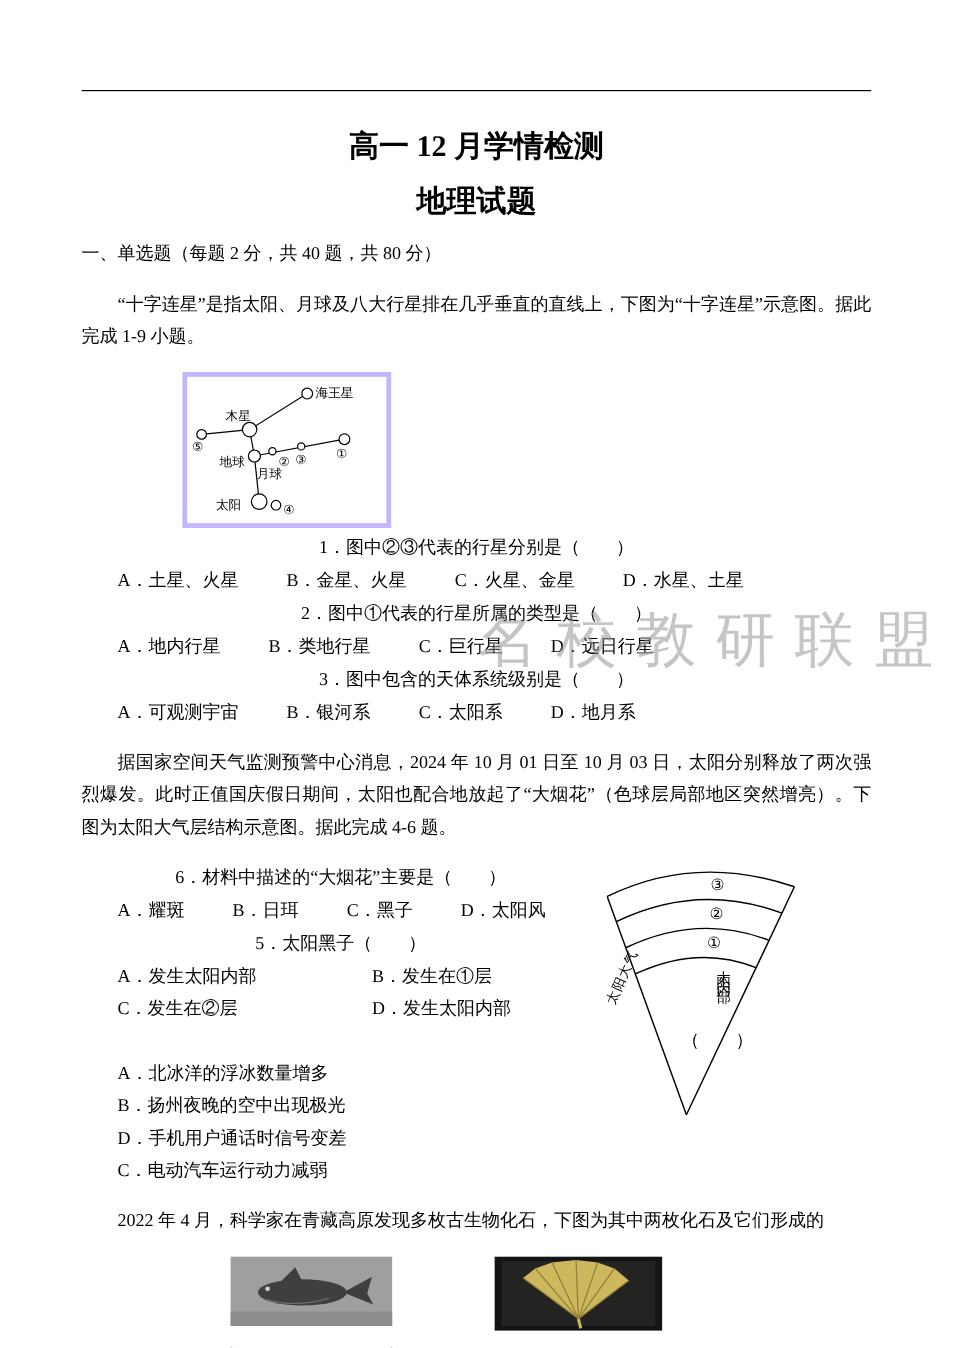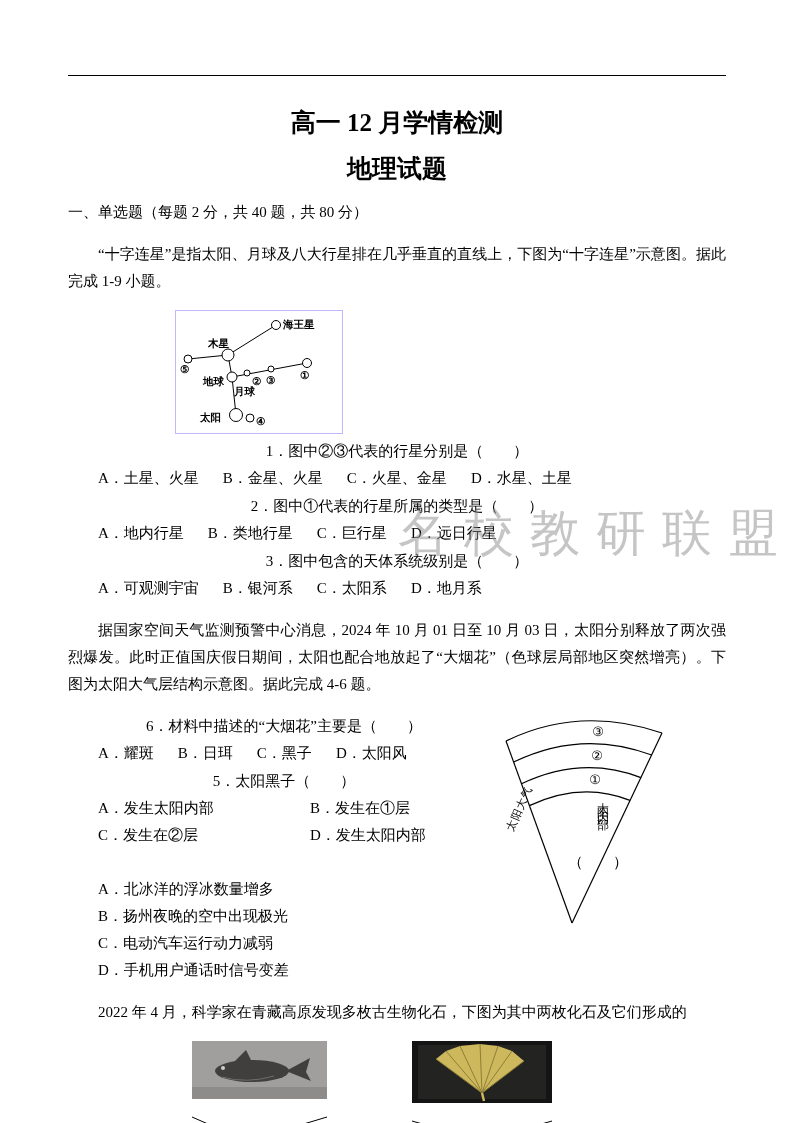--- a/index.html
+++ b/index.html
@@ -8,25 +8,25 @@
   .top-rule{position:absolute;left:68px;top:75px;width:658px;border-top:1.8px solid #000;}
   .watermark{position:absolute;left:0;top:500px;width:794px;text-align:right;
         font-size:50px;letter-spacing:16px;color:#8d8d8d;opacity:.5;z-index:9;pointer-events:none;}
   .content{position:absolute;left:68px;top:0;width:658px;padding-top:108px;
         font-size:15px;line-height:26px;}
   .title,.subtitle{text-align:center;font-size:25px;font-weight:bold;line-height:30px;}
   .subtitle{margin-top:16px;}
   .sec-heading{margin-top:15px;line-height:27px;}
   .para{text-align:justify;text-indent:2em;line-height:27px;}
   .q-stem{line-height:27px;margin-top:1px;text-align:center;}
-  .opts-row{display:flex;padding-left:30px;column-gap:24px;line-height:27px;}
+  .opts-row{display:flex;padding-left:30px;column-gap:40px;line-height:27px;}
   .opts-grid{display:grid;grid-template-columns:212px auto;padding-left:30px;line-height:27px;}
   .opt-line{padding-left:30px;line-height:27px;font-family:Liberation Serif, serif;}
   
-  .planet-fig{width:166px;height:122px;border:1px solid #c4b5fd;margin:3px 0 4px 107px;font-weight:bold;}
+  .planet-fig{width:166px;height:122px;border:4px solid #c4b5fd;margin:3px 0 4px 84px;}
   
   .sun-wrap{position:relative;margin-top:2px;}
   .left-col{width:432px;}
   .sun-fig{position:absolute;left:430px;top:-12px;width:172px;height:230px;}
   .sun-atm-label{position:absolute;left:-6px;top:90px;width:58px;font-size:11px;
         transform:rotate(-66deg);letter-spacing:1px;}
   .sun-int-label{position:absolute;left:92px;top:92px;font-size:12px;
         writing-mode:vertical-rl;letter-spacing:5px;}
   .q6-bracket{width:560px;text-align:right;line-height:27px;}
   
@@ -157,22 +157,22 @@
             <span>B．发生在①层</span>
             <span>C．发生在②层</span>
             <span>D．发生太阳内部</span>
           </div>
         </div>
 
         <div>
           <div class="q6-bracket">（　　）</div>
           <div class="opt-line">A．北冰洋的浮冰数量增多</div>
           <div class="opt-line">B．扬州夜晚的空中出现极光</div>
+          <div class="opt-line">D．手机用户通话时信号变差</div>
           <div class="opt-line">C．电动汽车运行动力减弱</div>
-          <div class="opt-line">D．手机用户通话时信号变差</div>
         </div>
       </div>
     </div>
 
     <p class="para">2022 年 4 月，科学家在青藏高原发现多枚古生物化石，下图为其中两枚化石及它们形成的</p>
 
     <div class="fossil-fig">
 
       <svg width="576" height="146" viewBox="0 0 576 146" style="position:absolute;left:0;top:0;">
         <g stroke="#000" stroke-width="1" fill="none">

